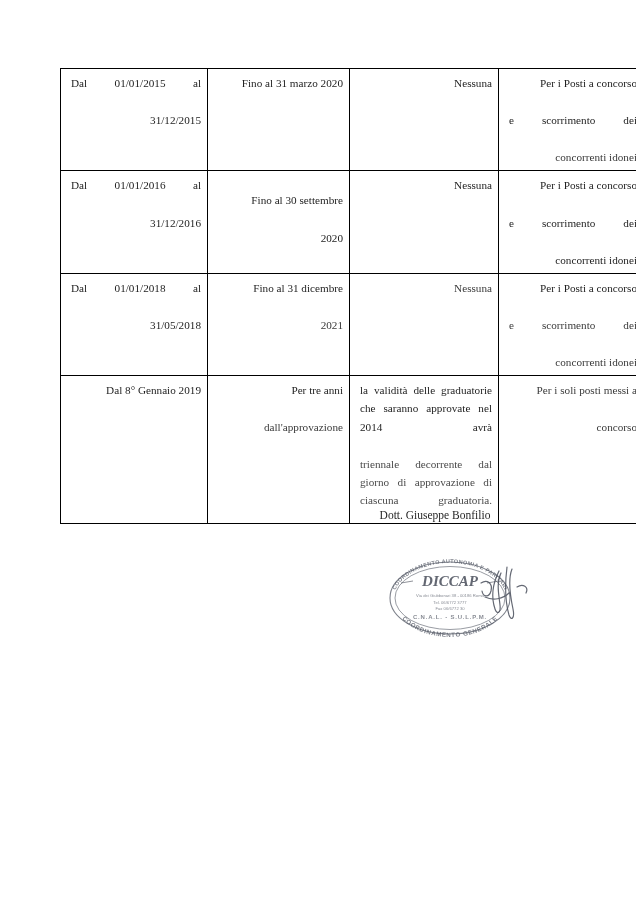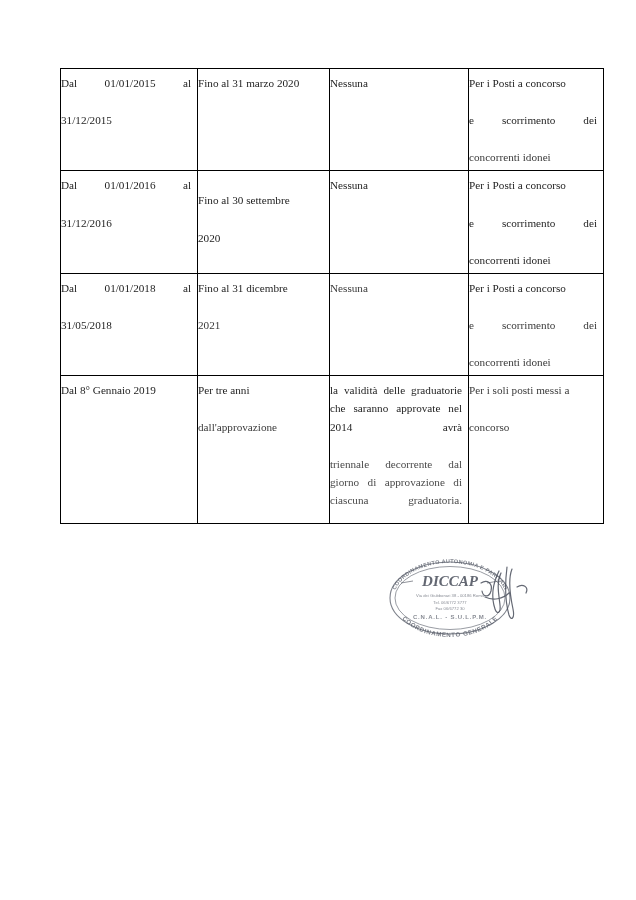--- a/index.html
+++ b/index.html
@@ -28,33 +28,33 @@
     position: absolute;
     left: 60px;
     top: 68px;
     width: 515px;
     border-collapse: collapse;
     table-layout: fixed;
   }
   #doc-table td {
     border: 1.4px solid #000000;
     vertical-align: top;
-    padding: 5px 6px 4px 0;
+    padding: 5px 6px 4px 10px;
     font-size: 11.2px;
     line-height: 1.62;
     color: #1d1d1d;
   }
   .col-1 { width: 130px; }
   .col-2 { width: 125px; }
   .col-3 { width: 132px; }
   .col-4 { width: 128px; }
 
   .just     { text-align: justify; text-align-last: justify; }
   .just-nl  { text-align: justify; }
-  .left     { text-align: left; }
+  .left     { text-align: right; }
 
   .cell-p { margin: 0 0 0 0; }
   .cell-p + .cell-p { margin-top: 19px; }
 
   .pad-top { padding-top: 20px !important; }
 
   
   .ink-faint { color: #3a3a3a; }
   .ink-faint2 { color: #4a4a4a; }
 
@@ -171,20 +171,21 @@
         <td class="col-4">
           <div class="cell-p left ink-faint">Per i soli posti messi a</div>
           <div class="cell-p left ink-faint">concorso</div>
         </td>
       </tr>
 
     </tbody>
   </table>
 
   <div id="signature-block">
+    <div class="sig-line">Dott. Giuseppe Bonfilio</div>
   </div>
 
   <div id="stamp">
     <svg viewBox="0 0 134 86" xmlns="http://www.w3.org/2000/svg">
       <defs>
         <path id="arcTop" d="M 10,48 A 57,38 0 0 1 124,48" fill="none"></path>
         <path id="arcBottom" d="M 12,48 A 55,36 0 0 0 122,48" fill="none"></path>
       </defs>
       <g stroke="#5a5f6b" fill="none" stroke-width="1.1" opacity="0.78">
         <ellipse cx="67" cy="45" rx="60" ry="36"></ellipse>

